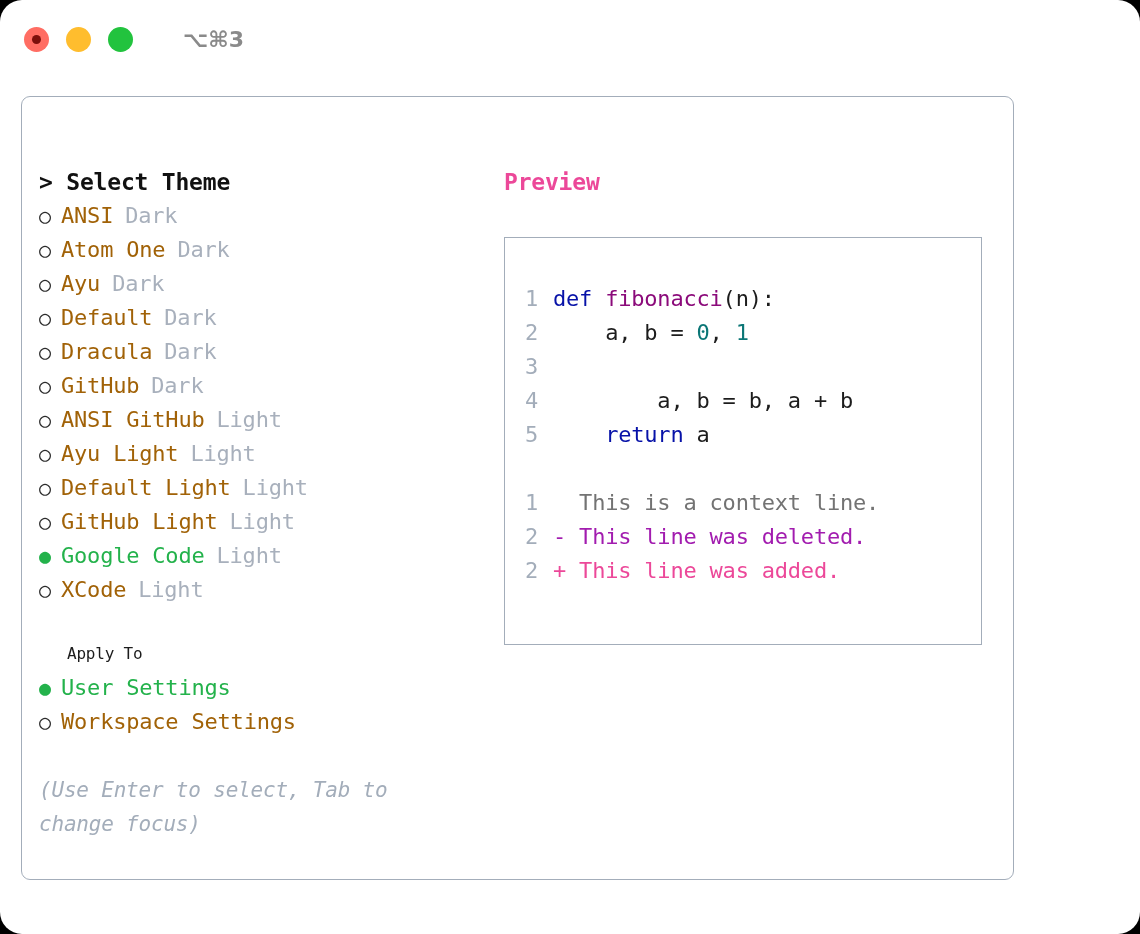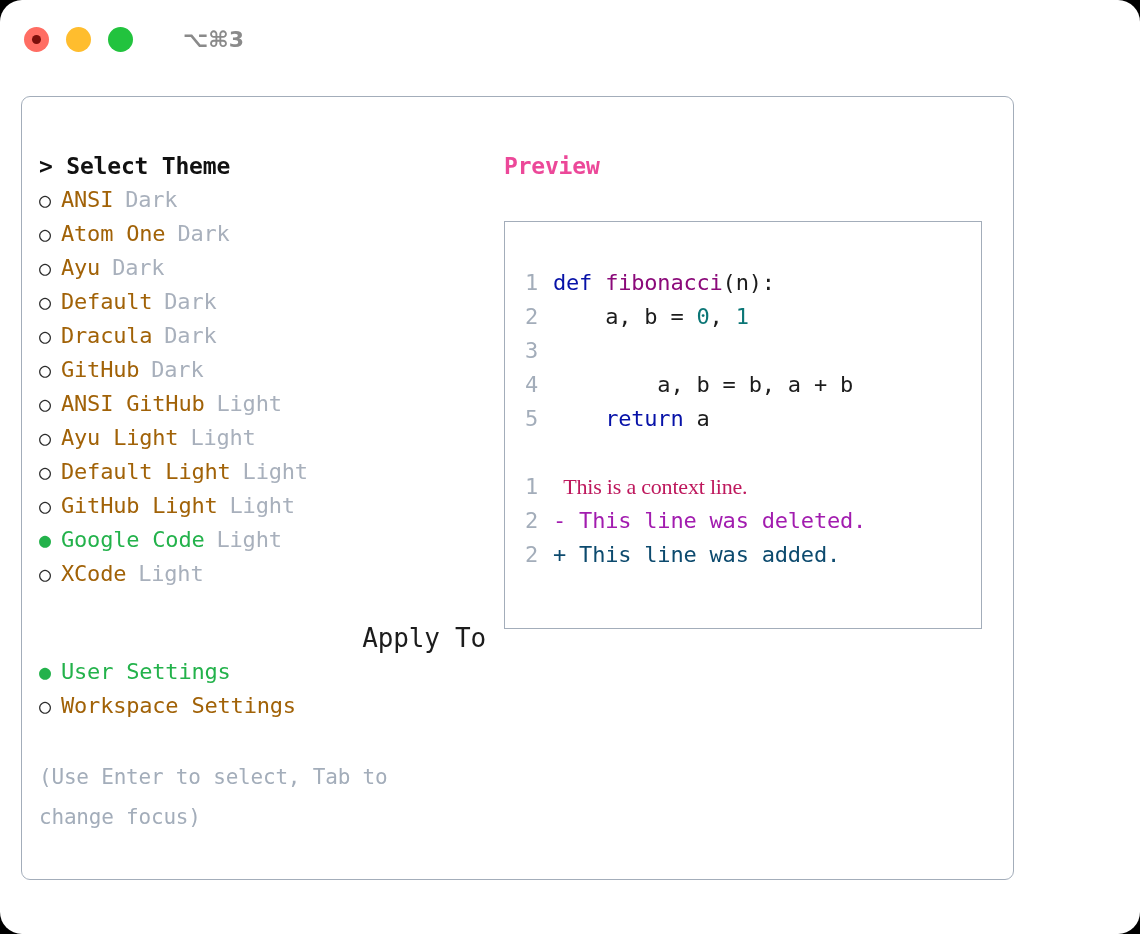--- a/index.html
+++ b/index.html
@@ -68,21 +68,21 @@
     left: 21px; top: 96px;
     width: 993px;
     height: 784px;
     border: 1.6px solid #a3adba;
     border-radius: 9px;
     background: #ffffff;
   }
 
   .panel-inner {
     position: absolute;
-    left: 0; top: 0;
+    left: 0; top: 16px;
     width: 100%; height: 100%;
     display: flex;
   }
 
   .col-left {
     width: 464px;
     padding: 52px 0 0 17px;
   }
 
   .col-right {
@@ -119,39 +119,39 @@
 
   .opt-label { color: #a16207; }
   .opt-row.selected .opt-label { color: #23b24b; }
 
   .opt-badge {
     color: #a8b0bc;
     padding-left: 12px;
   }
 
   .apply-header {
-    font-size: 26px;
+    font-size: 16px;
     font-weight: 400;
     color: #1c1c1c;
     line-height: 34px;
     padding-left: 28px;
     white-space: pre;
     letter-spacing: -0.2px;
-    text-align: right;
   }
 
   .spacer-big { height: 30px; }
   .spacer-hint { height: 34px; }
 
   .hint {
     font-size: 21px;
     color: #a3adba;
-    line-height: 40px;
+    line-height: 34px;
     width: 400px;
     letter-spacing: -0.2px;
+    font-style: italic;
   }
 
   
   .preview-title {
     font-size: 23px;
     font-weight: 700;
     color: #ec4899;
     line-height: 34px;
     letter-spacing: -0.2px;
   }
@@ -181,23 +181,23 @@
   }
 
   .code-text { color: #1c1c1c; }
 
   .tok-kw  { color: #0712a8; }
   .tok-fn  { color: #8b0a7a; }
   .tok-num { color: #0b7676; }
   .tok-pl  { color: #1c1c1c; }
 
   .diff-gap { height: 34px; }
-  .diff-ctx { color: #be185d; font-family: Liberation Serif, serif; }
+  .diff-ctx { color: #737373; }
   .diff-del { color: #a21caf; text-align: center; }
-  .diff-add { color: #0c4a6e; }
+  .diff-add { color: #ec4899; }
 </style>
 </head>
 <body>
 
 <div class="window">
 
   <div class="titlebar">
     <div class="lights">
       <div class="light light-close"></div>
       <div class="light light-min"></div>

